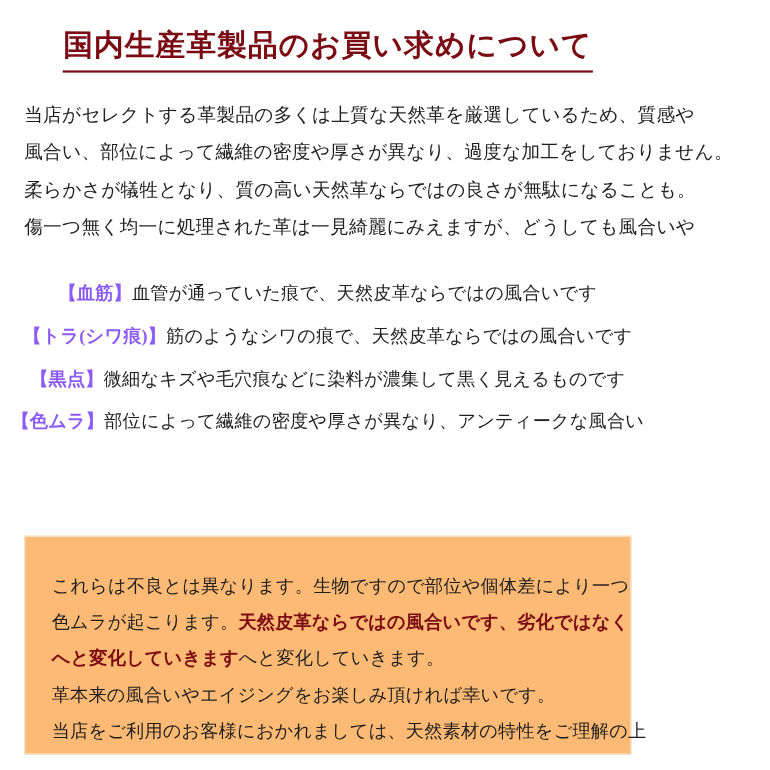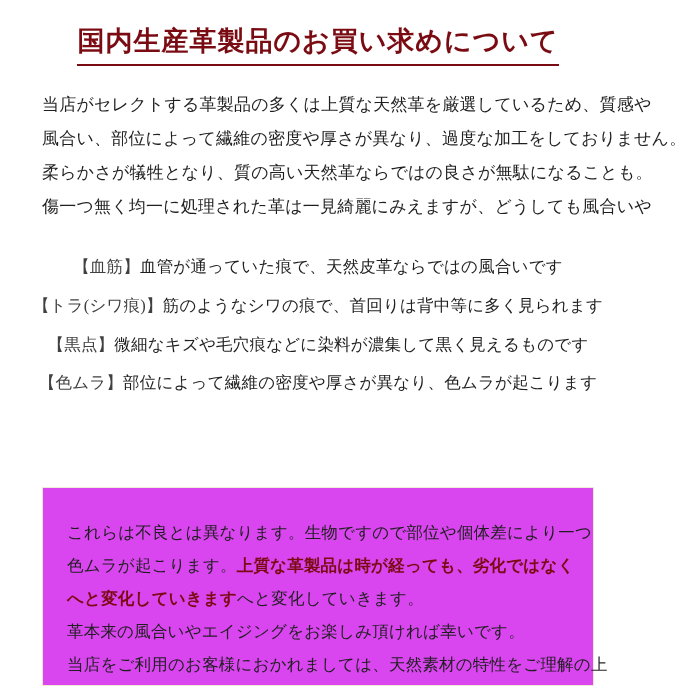--- a/index.html
+++ b/index.html
@@ -12,21 +12,20 @@
     background: #ffffff;
     font-family: "Liberation Serif", "DejaVu Serif", serif;
     color: #1a1a1a;
     overflow: hidden;
   }
   .page {
     position: relative;
     width: 596px;
     height: 700px;
     box-sizing: border-box;
-    margin-left: 20px;
   }
 
   
   .title-wrap {
     padding-top: 24px;
     text-align: center;
   }
   .title {
     display: inline-block;
     font-size: 27px;
@@ -56,32 +55,32 @@
     text-align: center;
   }
   .feature-row {
     font-size: 16.5px;
     line-height: 2.35;
     letter-spacing: 0.2px;
     white-space: nowrap;
     color: #1f1f1f;
   }
   .feature-term {
-    color: #404040;
-    font-weight: normal;
+    color: #8b5cf6;
+    font-weight: bold;
   }
 
   
   .note-box {
     position: absolute;
     left: 22px;
     right: 22px;
     top: 487px;
     bottom: 14px;
-    background: #d946ef;
+    background: #fdba74;
     border: 1px solid #efe9d6;
     box-sizing: border-box;
   }
   .note-inner {
     padding: 28px 24px 0 24px;
     font-size: 16.5px;
     line-height: 2.0;
     color: #1f1f1f;
     letter-spacing: 0.2px;
   }
@@ -107,33 +106,33 @@
     <div>風合い、部位によって繊維の密度や厚さが異なり、過度な加工をしておりません。</div>
     <div>柔らかさが犠牲となり、質の高い天然革ならではの良さが無駄になることも。</div>
     <div>傷一つ無く均一に処理された革は一見綺麗にみえますが、どうしても風合いや</div>
   </div>
 
   <div class="features">
     <div class="feature-row">
       <span class="feature-term">【血筋】</span><span>血管が通っていた痕で、天然皮革ならではの風合いです</span>
     </div>
     <div class="feature-row">
-      <span class="feature-term">【トラ(シワ痕)】</span><span>筋のようなシワの痕で、首回りは背中等に多く見られます</span>
+      <span class="feature-term">【トラ(シワ痕)】</span><span>筋のようなシワの痕で、天然皮革ならではの風合いです</span>
     </div>
     <div class="feature-row">
       <span class="feature-term">【黒点】</span><span>微細なキズや毛穴痕などに染料が濃集して黒く見えるものです</span>
     </div>
     <div class="feature-row">
-      <span class="feature-term">【色ムラ】</span><span>部位によって繊維の密度や厚さが異なり、色ムラが起こります</span>
+      <span class="feature-term">【色ムラ】</span><span>部位によって繊維の密度や厚さが異なり、アンティークな風合い</span>
     </div>
   </div>
 
   <div class="note-box">
     <div class="note-inner">
       <div><span>これらは不良とは異なります。生物ですので部位や個体差により一つ</span></div>
-      <div><span>色ムラが起こります。</span><span class="hl">上質な革製品は時が経っても、</span><span class="hl">劣化ではなく</span></div>
+      <div><span>色ムラが起こります。</span><span class="hl">天然皮革ならではの風合いです、</span><span class="hl">劣化ではなく</span></div>
       <div><span class="hl">へと変化していきます</span><span>へと変化していきます。</span></div>
       <div><span>革本来の風合いやエイジングをお楽しみ頂ければ幸いです。</span></div>
       <div><span>当店をご利用のお客様におかれましては、天然素材の特性をご理解の上</span></div>
     </div>
   </div>
 
 </div>
 
 </body></html>

